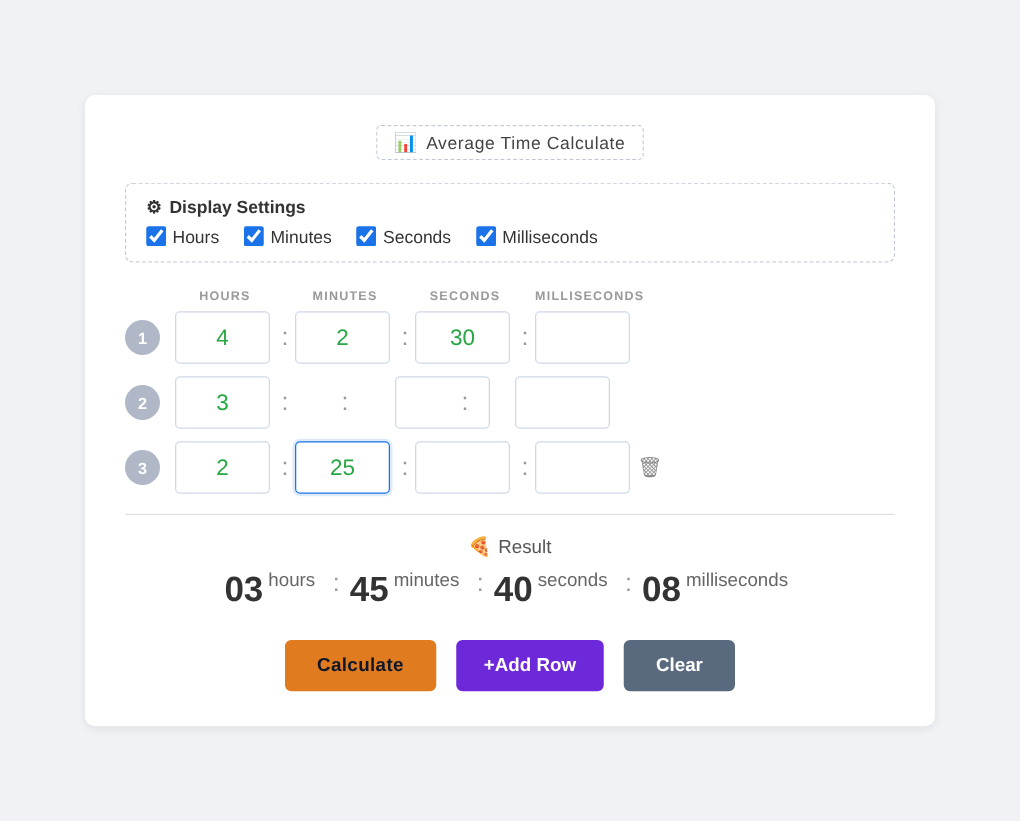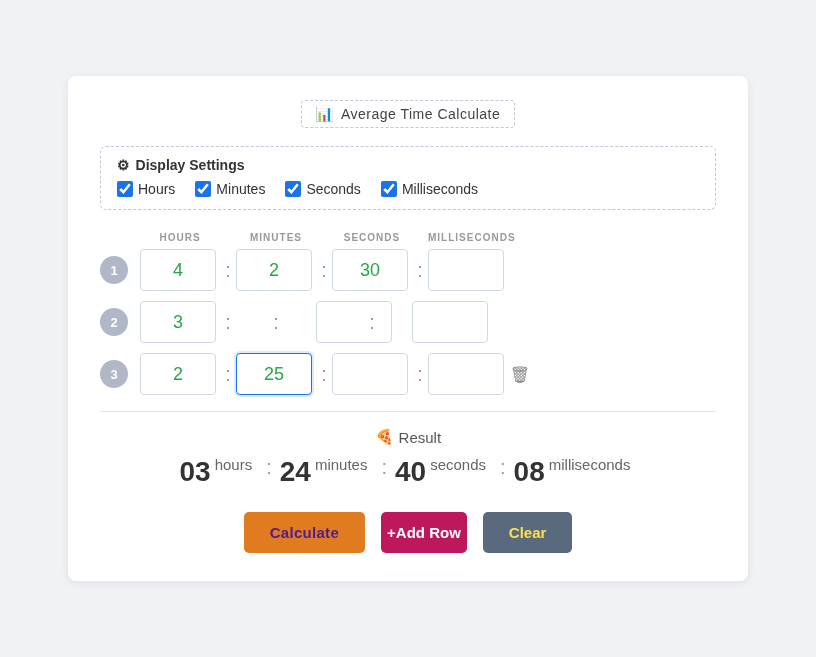--- a/index.html
+++ b/index.html
@@ -186,42 +186,42 @@
       margin: 0 4px;
     }
     .actions {
       display: flex;
       justify-content: center;
       gap: 16px;
       margin-top: 4px;
     }
     .btn-calculate {
       background: #e07b20;
-      color: #4c1d95;
+      color: #0f172a;
       border: none;
       border-radius: 5px;
       padding: 12px 26px;
       font-size: 15px;
       font-weight: 600;
       cursor: pointer;
       letter-spacing: 0.3px;
     }
     .btn-add-row {
-      background: #be185d;
+      background: #6d28d9;
       color: #fff;
       border: none;
       border-radius: 5px;
-      padding: 12px 6px;
+      padding: 12px 22px;
       font-size: 15px;
       font-weight: 600;
       cursor: pointer;
     }
     .btn-clear {
       background: #5a6a7e;
-      color: #fde047;
+      color: #ffffff;
       border: none;
       border-radius: 5px;
       padding: 12px 26px;
       font-size: 15px;
       font-weight: 600;
       cursor: pointer;
     }
   </style>
 </head>
 <body>
@@ -314,21 +314,21 @@
 
   <div class="result-section">
     <div class="result-title">
       <span>🍕</span>
       <span>Result</span>
     </div>
     <div class="result-row">
       <span class="result-num">03</span>
       <span class="result-label">hours</span>
       <span class="result-colon">:</span>
-      <span class="result-num">24</span>
+      <span class="result-num">45</span>
       <span class="result-label">minutes</span>
       <span class="result-colon">:</span>
       <span class="result-num">40</span>
       <span class="result-label">seconds</span>
       <span class="result-colon">:</span>
       <span class="result-num">08</span>
       <span class="result-label">milliseconds</span>
     </div>
   </div>
 

